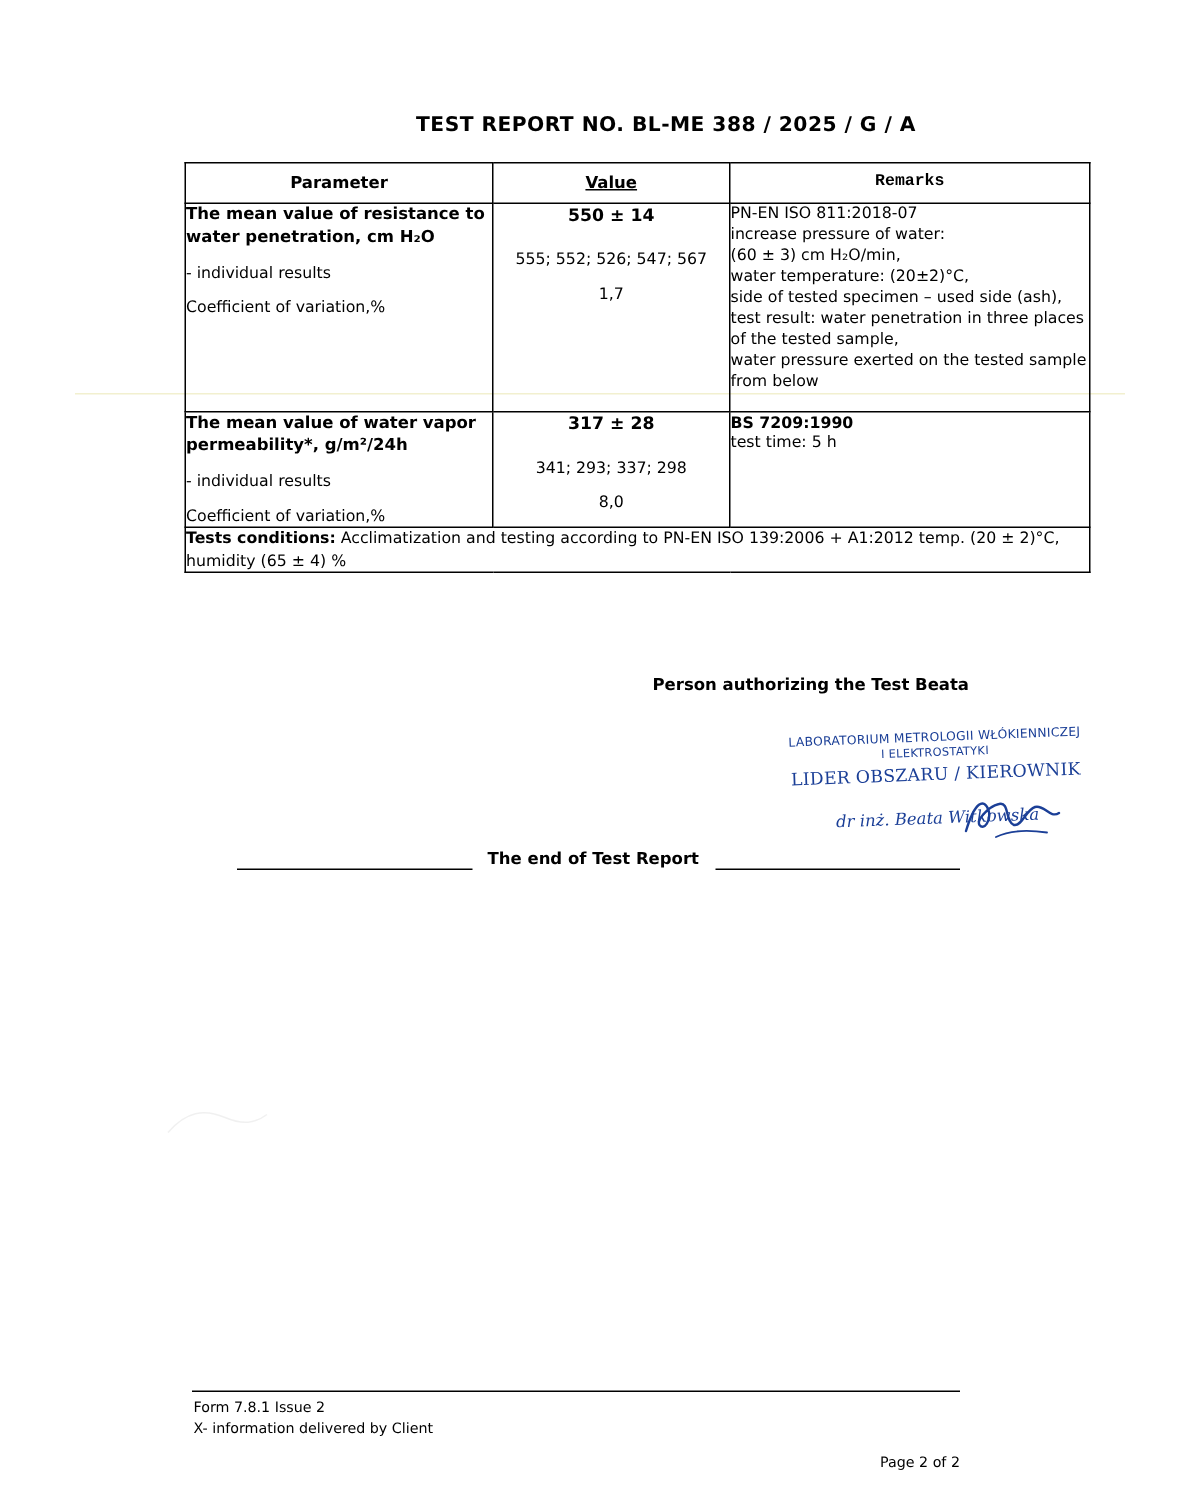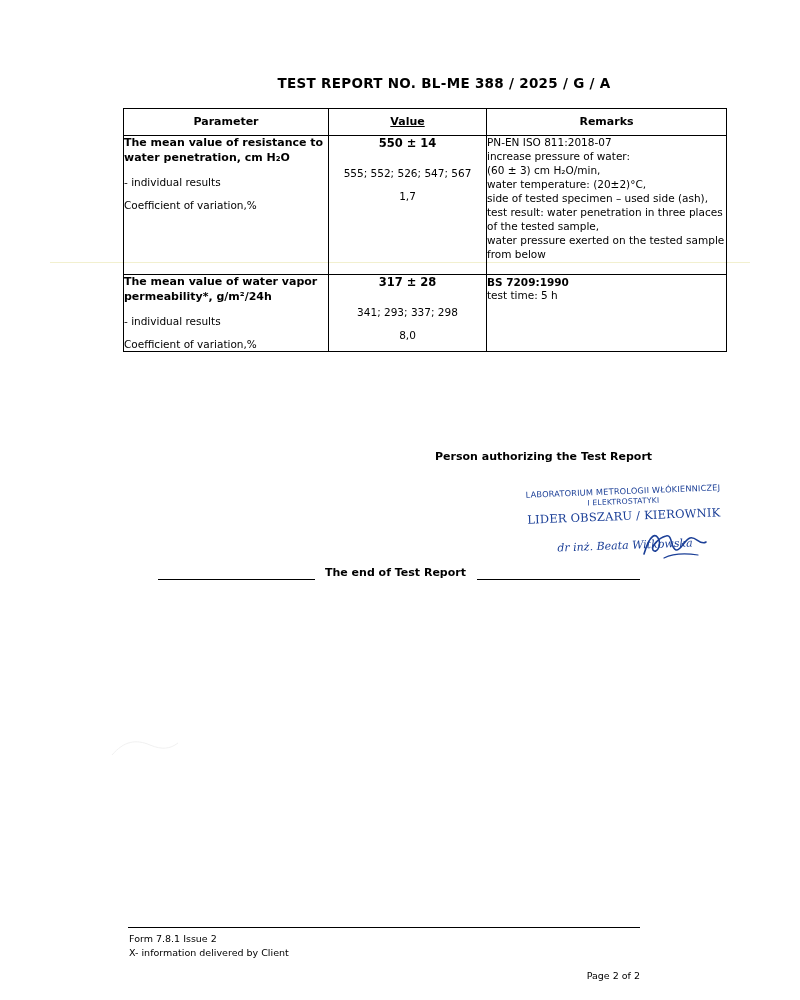--- a/index.html
+++ b/index.html
@@ -51,21 +51,21 @@
   }
   .results-table thead th {
     text-align: center;
     font-weight: bold;
     font-size: 11px;
     padding: 6px 2px 6px 2px;
     height: 14px;
   }
   .col-param { width: 200px; }
   .col-value { width: 153px; text-decoration: underline; }
-  .col-remarks { width: 235px; }
+  .col-remarks { width: 235px; font-family: Liberation Mono, monospace; }
 
   .cell-pad {
     padding: 8px 9px 8px 9px;
   }
   .param-head {
     font-weight: bold;
     font-size: 11px;
     line-height: 1.35;
     margin-bottom: 10px;
   }
@@ -277,25 +277,30 @@
         <td class="cell-pad">
           <div class="value-main">317 ± 28</div>
           <div class="value-line">341; 293; 337; 298</div>
           <div class="value-line">8,0</div>
         </td>
         <td class="cell-pad">
           <div class="remarks-head">BS 7209:1990</div>
           <div class="remarks-body">test time: 5 h</div>
         </td>
       </tr>
+      <tr>
+        <td class="conditions-cell" colspan="3">
+          <b>Tests conditions:</b><span> Acclimatization and testing according to PN-EN ISO 139:2006 + A1:2012 temp. (20 ± 2)°C, humidity (65 ± 4) %</span>
+        </td>
+      </tr>
     </tbody>
   </table>
 
 
-  <div class="authorizing">Person authorizing the Test Report</div>
+  <div class="authorizing">Person authorizing the Test Beata</div>
 
   <div class="stamp">
     <div class="l1">LABORATORIUM METROLOGII WŁÓKIENNICZEJ</div>
     <div class="l2">I ELEKTROSTATYKI</div>
     <div class="l3">LIDER OBSZARU / KIEROWNIK</div>
     <div class="l4">dr inż. Beata Witkowska</div>
   </div>
 
   <svg class="signature-scribble" viewBox="0 0 70 34">
     <path d="M4,26 C10,6 16,4 19,12 C21,19 16,26 13,22 C11,19 18,10 26,8 C33,6 30,20 36,22 C41,23 44,12 50,10 C56,8 60,18 66,14" fill="none" stroke="#1b3f97" stroke-width="1.6" stroke-linecap="round"></path>

